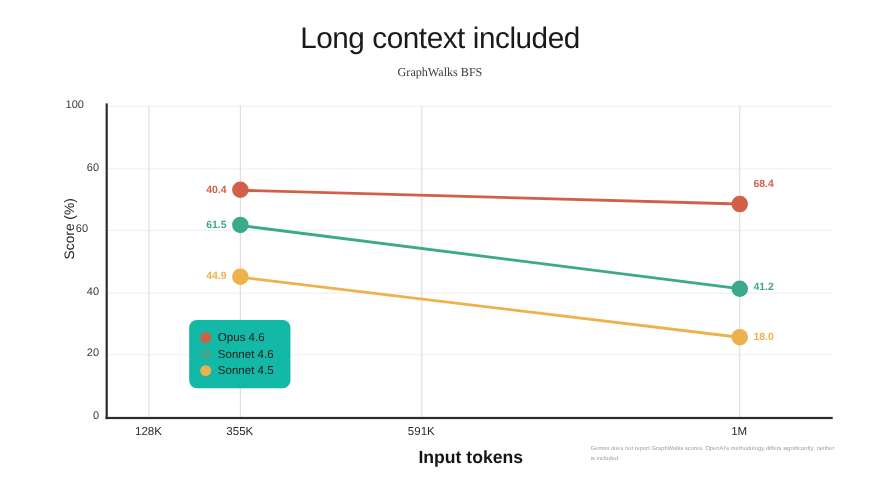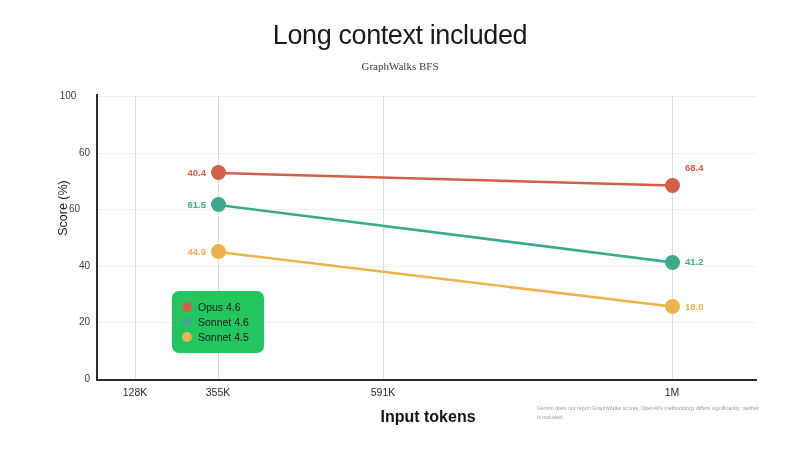--- a/index.html
+++ b/index.html
@@ -161,21 +161,21 @@
     margin-top: -5px;
   }
 
   
   #legend {
     position: absolute;
     left: 172px;
     top: 291px;
     width: 92px;
     padding: 8px 0 9px 0;
-    background: #22c55e;
+    background: #14b8a6;
     border-radius: 7px;
     box-shadow: 0 0 0 1px rgba(0,0,0,0.025);
     text-align: right;
   }
   .legend-item {
     display: flex;
     align-items: center;
     padding: 1.5px 0 1.5px 10px;
   }
   .legend-swatch {

